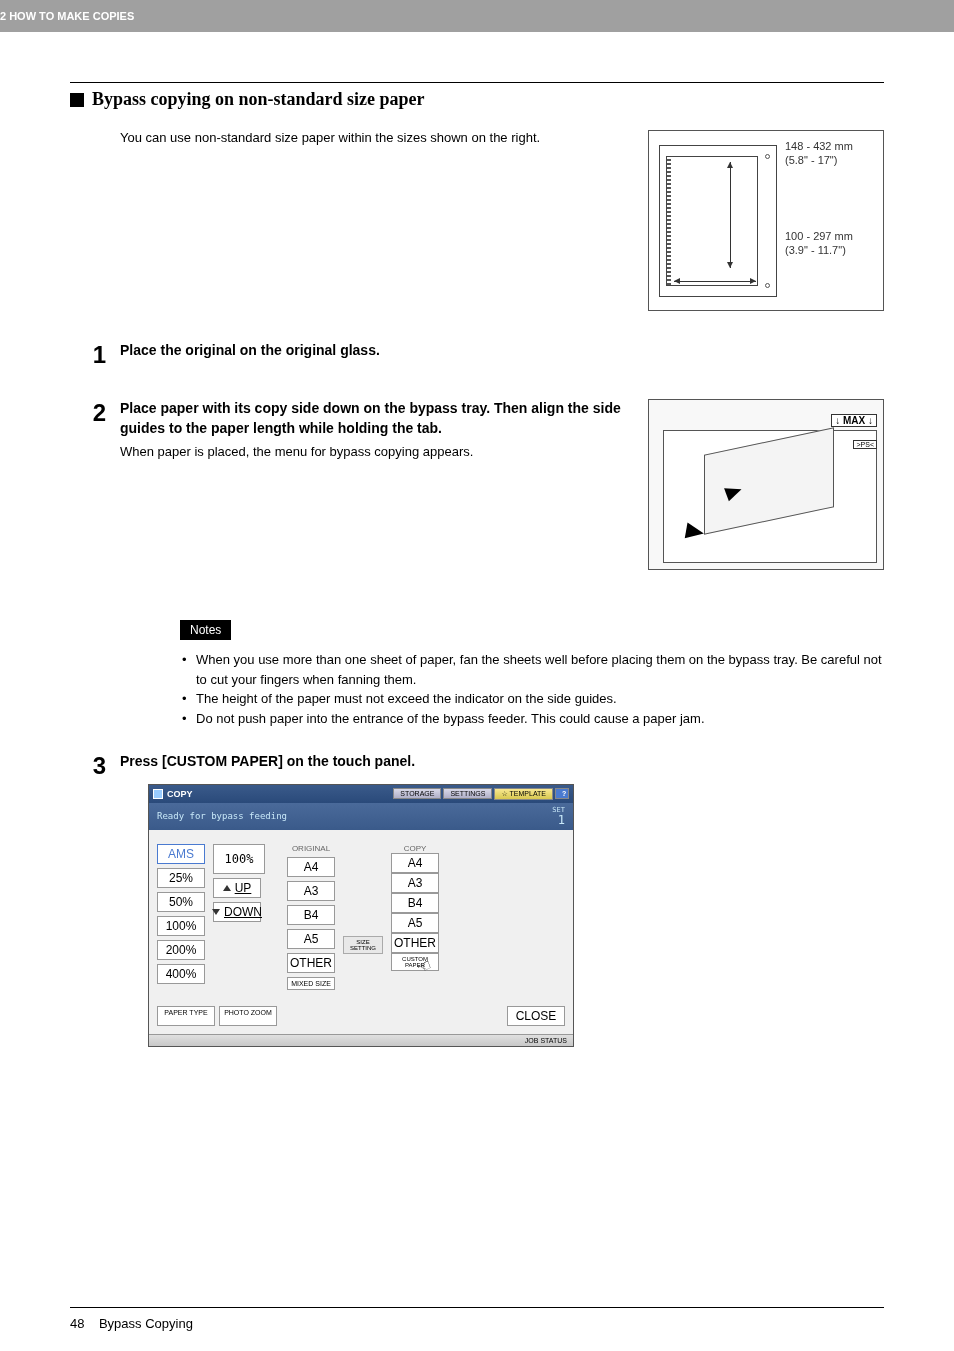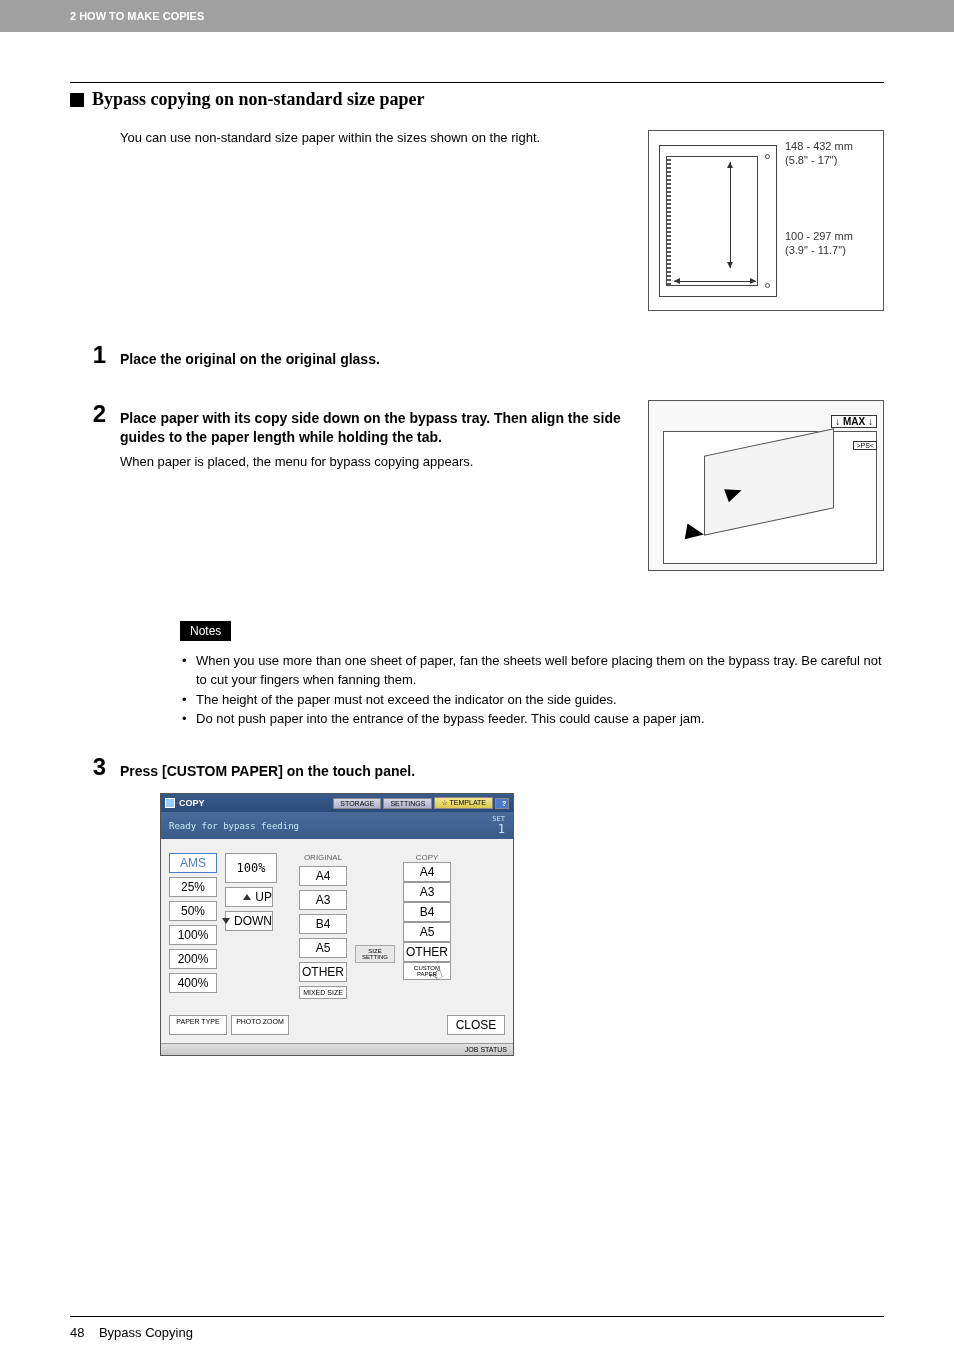--- a/index.html
+++ b/index.html
@@ -1,54 +1,54 @@
 <!DOCTYPE html>
 <html><head>
 <meta charset="utf-8">
 <style>
   * { margin: 0; padding: 0; box-sizing: border-box; }
   body { font-family: Arial, Helvetica, sans-serif; background: #fff; width: 954px; margin: 0 auto; }
-  .header-bar { background: #a0a0a0; height: 32px; width: 100%; display: flex; align-items: center; padding-left: 70px; }
+  .header-bar { background: #a0a0a0; height: 32px; width: 100%; display: flex; align-items: center; }
   .header-bar span { color: #fff; font-size: 11px; font-weight: bold; }
   .page { padding: 0 70px; }
   .hr-top { border: none; border-top: 1px solid #000; margin-top: 50px; }
   .section-title { margin-top: 6px; display: flex; align-items: center; font-family: Liberation Serif, serif; }
   .sq { width: 14px; height: 14px; background: #000; margin-right: 8px; display: inline-block; }
   .section-title h2 { font-size: 18px; font-weight: bold; }
   .intro-row { display: flex; justify-content: space-between; align-items: flex-start; margin-top: 20px; }
   .intro-text { font-size: 13px; margin-left: 50px; }
   .diagram-a { width: 236px; height: 181px; border: 1px solid #555; flex-shrink: 0; margin-left: 20px; position: relative; }
   .da-label { position: absolute; font-size: 11px; color: #333; line-height: 1.3; }
   .step-row { display: flex; margin-top: 30px; align-items: flex-start; }
   .step-num { font-size: 24px; font-weight: bold; width: 36px; text-align: right; margin-right: 14px; flex-shrink: 0; }
   .step-body { flex: 1; }
-  .step-title { font-size: 14px; font-weight: bold; line-height: 1.4; margin-top: 9px; }
+  .step-title { font-size: 14px; font-weight: bold; line-height: 1.4; }
   .step-text { font-size: 13px; margin-top: 6px; }
   .diagram-b { width: 236px; height: 171px; border: 1px solid #555; flex-shrink: 0; margin-left: 20px; background: #f8f8f8; position: relative; }
   .step2-wrap { display: flex; align-items: flex-start; }
   .notes-block { margin-top: 50px; margin-left: 110px; margin-right: 0; }
   .notes-label { background: #000; color: #fff; display: inline-block; padding: 3px 10px; font-size: 12px; }
   .notes-list { margin-top: 10px; list-style: none; }
   .notes-list li { font-size: 13px; line-height: 1.5; position: relative; padding-left: 16px; }
   .notes-list li:before { content: "•"; position: absolute; left: 2px; }
-  .touch-panel { width: 354px; margin-top: 12px; margin-left: 40px; border: 1px solid #555; background: #bef264; }
+  .touch-panel { width: 426px; margin-top: 12px; margin-left: 28px; border: 1px solid #555; background: #bef264; }
   .tp-header { background: linear-gradient(#3a5a8a,#2a4a7a); height: 18px; display: flex; align-items: center; padding: 0 4px; }
   .tp-header .copy-label { color: #fff; font-size: 9px; font-weight: bold; flex: 1; display: flex; align-items: center; gap: 4px; }
   .tp-header .tabbtn { background: linear-gradient(#d8d8e8,#b0b0c8); font-size: 7px; padding: 1px 6px; margin-left: 2px; border: 1px solid #888; }
   .tp-header .tmpl { background: linear-gradient(#f8e890,#d8c850); }
   .tp-header .help { background: #4a7ad0; color: #fff; width: 14px; text-align: center; font-weight: bold; }
   .tp-status { background: linear-gradient(#4a6a9a,#3a5a8a); color: #c8e8f8; font-size: 9px; padding: 4px 8px; display: flex; justify-content: space-between; align-items: center; font-family: monospace; }
   .tp-status .set { text-align: right; font-size: 7px; line-height: 1; }
   .tp-body { background: #f0f0f0; padding: 14px 8px 8px 8px; }
   .tp-cols { display: flex; gap: 8px; }
   .tp-col { display: flex; flex-direction: column; gap: 4px; }
   .tp-btn { border: 1px solid #999; background: #fff; font-size: 12px; text-align: center; padding: 2px 0; width: 48px; }
   .tp-btn.ams { border-color: #4a7ad0; color: #4a7ad0; }
   .tp-btn.big { width: 52px; height: 30px; display: flex; align-items: center; justify-content: center; font-family: monospace; }
-  .tp-btn.arrow { display: flex; align-items: center; justify-content: flex-end; gap: 4px; }
+  .tp-btn.arrow { display: flex; align-items: center; justify-content: center; gap: 4px; text-decoration: underline; }
   .tp-col-label { font-size: 8px; text-align: center; color: #666; }
   .tp-size { background: #e8e8e8; border: 1px solid #aaa; font-size: 6px; text-align: center; padding: 2px; width: 40px; align-self: center; }
   .tp-bottom { display: flex; justify-content: space-between; margin-top: 16px; }
   .tp-bottom .tp-btn { width: 58px; }
   .tp-jobstatus { background: linear-gradient(#e0e0e0,#c8c8c8); text-align: right; font-size: 7px; padding: 2px 6px; border-top: 1px solid #999; }
   .footer { margin-top: 260px; padding: 0 70px 30px 70px; }
   .footer hr { border: none; border-top: 1px solid #000; }
   .footer-text { font-size: 13px; margin-top: 8px; }
   .tri-up { display: inline-block; width: 0; height: 0; border-left: 4px solid transparent; border-right: 4px solid transparent; border-bottom: 6px solid #333; }
   .tri-down { display: inline-block; width: 0; height: 0; border-left: 4px solid transparent; border-right: 4px solid transparent; border-top: 6px solid #333; }

